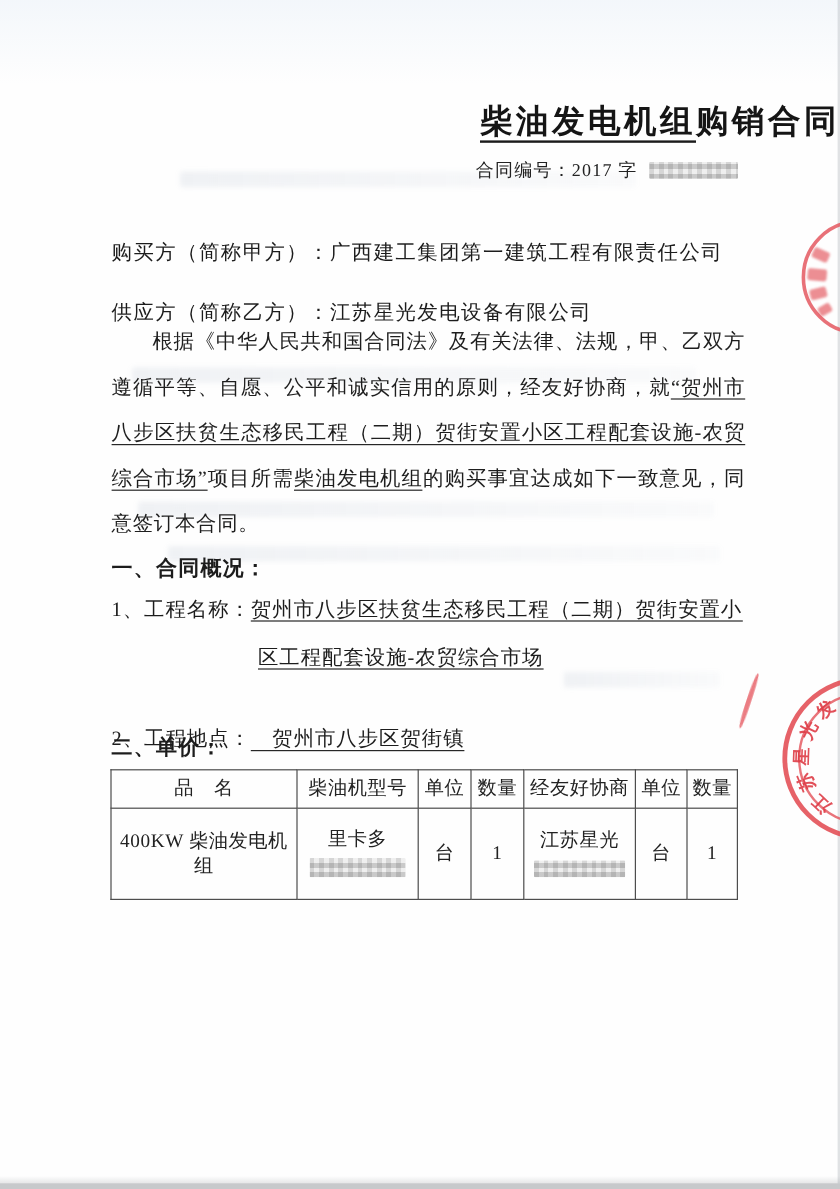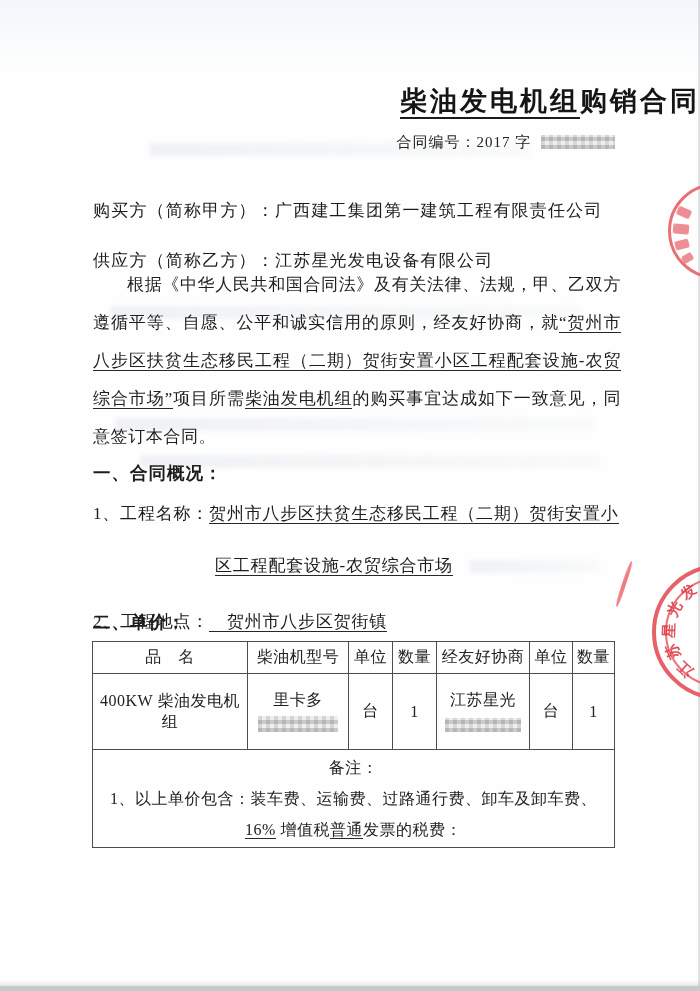--- a/index.html
+++ b/index.html
@@ -29,21 +29,21 @@
   .contract-no { top:133px; right:80px; font-size:15px; letter-spacing:1px; color:#222; }
   .party { left:93px; font-size:17px; letter-spacing:1.2px; white-space:nowrap;text-align:center; }
   .party-buyer { top:199px; }
   .party-supplier { top:249px; }
   .intro { left:93px; top:266px; width:528px; font-size:17px; line-height:38px;
     letter-spacing:.6px; text-align:justify; text-indent:2em; color:#1e1e1e; }
   .useg { border-bottom:1.5px solid #272727; }
   .hding { left:93px; font-size:17.5px; font-weight:bold; letter-spacing:1px; }
   .h-overview { top:461px; }
   .h-price { top:610px; }
-  .item { left:93px; width:530px; font-size:17px; line-height:52px; letter-spacing:.8px; }
+  .item { left:93px; width:530px; font-size:17px; line-height:40px; letter-spacing:.8px; }
   .item1 { top:488px; padding-left:122px; text-indent:-122px; }
   .item2 { top:596px; white-space:nowrap; }
 
   
   .redact { display:inline-block; vertical-align:-2px; margin:0 5px; border-radius:1px;
     background-color:#e6e6e6;
     background-image:
       repeating-linear-gradient(0deg, rgba(170,170,170,.55) 0 4px, rgba(238,238,238,.45) 4px 8px),
       repeating-linear-gradient(90deg, rgba(185,185,185,.8) 0 4px, rgba(242,242,242,.8) 4px 8px); }
 
@@ -145,28 +145,20 @@
     </td>
     <td>台</td>
     <td>1</td>
     <td>
       <div>江苏星光</div>
       <div style="margin-top:5px;"><span class="redact" style="width:76px;height:14px;margin:0;"></span></div>
     </td>
     <td>台</td>
     <td>1</td>
   </tr>
-  <tr class="r-notes">
-    <td colspan="7" class="cell-left notes-body">
-      <div>备注：</div>
-      <div>
-        <span>1、以上单价包含：装车费、运输费、过路通行费、卸车及卸车费、</span><span class="useg">16%</span><span> 增值税</span><span class="useg">普通</span><span>发票的税费：</span>
-      </div>
-    </td>
-  </tr>
 </tbody>
   </table>
 
 <div class="abs seal-top">
   <div class="mark" style="left:6px;top:22px;width:14px;height:9px;transform:rotate(24deg);"></div>
   <div class="mark" style="left:2px;top:38px;width:16px;height:10px;transform:rotate(5deg);"></div>
   <div class="mark" style="left:4px;top:54px;width:14px;height:9px;transform:rotate(-14deg);"></div>
   <div class="mark" style="left:11px;top:68px;width:11px;height:8px;transform:rotate(-30deg);"></div>
 </div>
 

